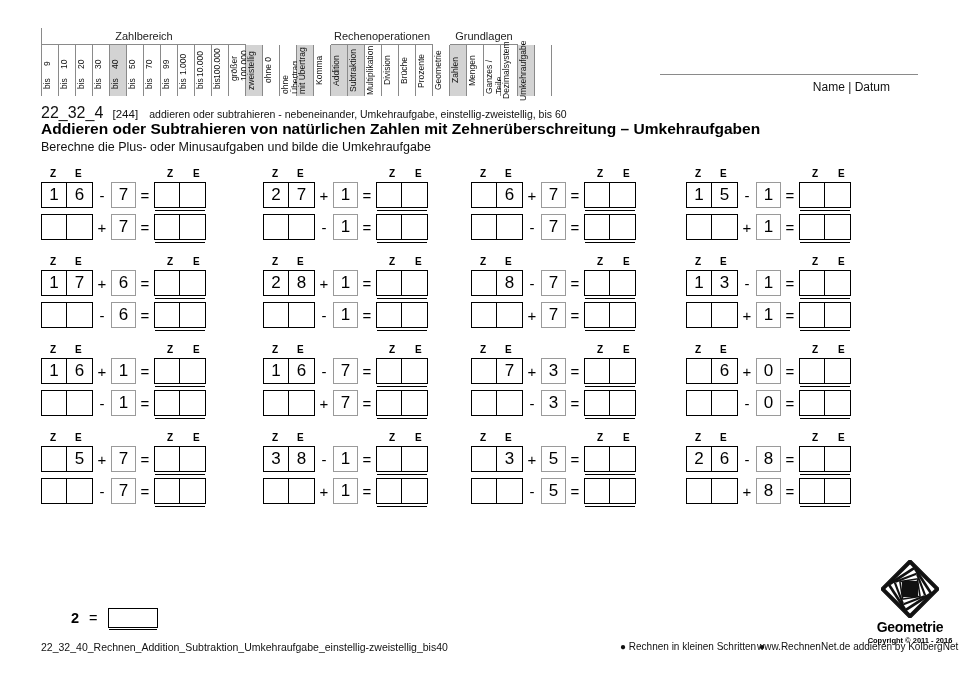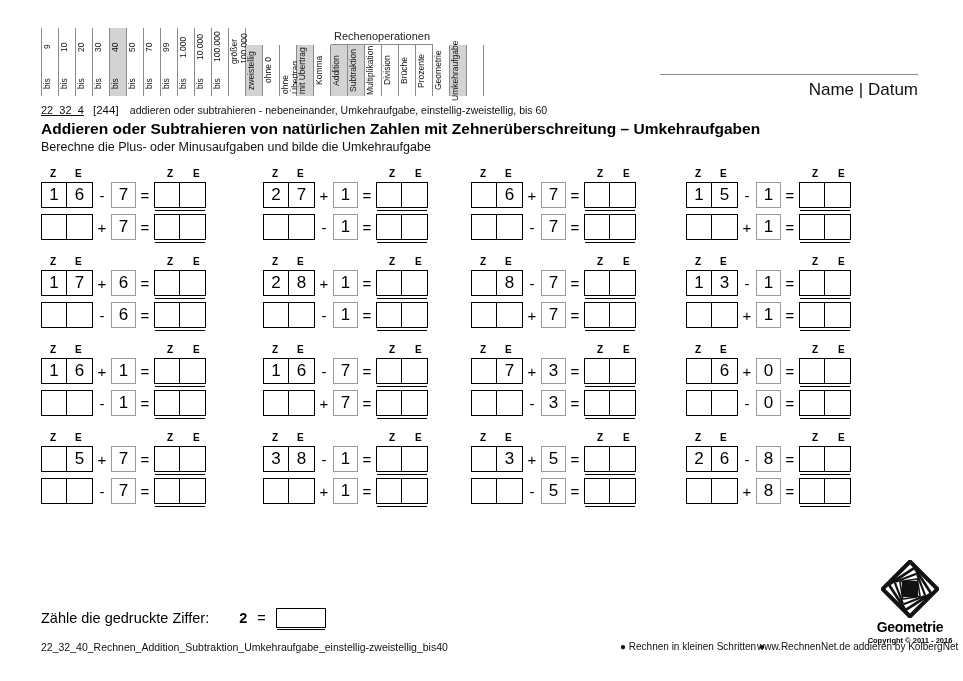--- a/index.html
+++ b/index.html
@@ -64,27 +64,27 @@
     padding-bottom:2px;
     box-sizing:border-box;
   }
 
   
   #name-line{
     position:absolute; left:660px; top:74px; width:258px;
     border-top:1px solid #8a8a8a;
   }
   #name-label{
-    position:absolute; left:660px; top:80px; width:258px;
-    text-align:right; font-size:17px; color:#111;
+    position:absolute; left:632px; top:80px; width:258px;
+    text-align:right; font-size:12px; color:#111;
   }
 
   
   #meta-line{position:absolute;left:41px;top:104px;font-size:11.5px;color:#111;}
-  #meta-line .code{font-size:11px;text-decoration:underline;}
+  #meta-line .code{font-size:16px;}
   #meta-line .num{font-size:11.5px;}
   #meta-line .desc{font-size:10.5px;}
   #main-title{position:absolute;left:41px;top:120px;font-size:15.5px;font-weight:bold;color:#000;}
   #sub-title{position:absolute;left:41px;top:140px;font-size:12.5px;color:#111;}
 
   
   #grid{position:absolute;left:41px;top:168px;width:880px;}
   .block{position:relative;height:88px;}
   .col{position:absolute;top:0;}
   .zelabels{position:relative;height:14px;}
@@ -158,20 +158,21 @@
   #logo{position:absolute;left:862px;top:560px;width:96px;text-align:center;}
   #logo-mark{width:58px;height:58px;margin:0 auto;display:block;}
   #logo-name{font-size:14px;font-weight:bold;letter-spacing:-.3px;margin-top:1px;}
   #logo-copy{font-size:7.5px;font-weight:bold;margin-top:1px;}
 </style>
 </head>
 <body>
 
 <div id="cat-table">
     <div class="cat-group">
+      <div class="cat-group-title">Zahlbereich</div>
       <div class="cat-cells">
         <div class="cat-cell">
           <span class="vnum">9</span>
           <span class="vbis">bis</span>
         </div>
         <div class="cat-cell">
           <span class="vnum">10</span>
           <span class="vbis">bis</span>
         </div>
         <div class="cat-cell">
@@ -256,20 +257,37 @@
         <div class="cat-cell">
           <span class="vfull">Prozente</span>
         </div>
       </div>
     </div>
     <div class="cat-group">
       <div class="cat-group-title blank"></div>
       <div class="cat-cells">
         <div class="cat-cell">
           <span class="vfull">Geometrie</span>
+        </div>
+      </div>
+    </div>
+    <div class="cat-group">
+      <div class="cat-group-title">Grundlagen</div>
+      <div class="cat-cells">
+        <div class="cat-cell hl">
+          <span class="vfull">Zahlen</span>
+        </div>
+        <div class="cat-cell">
+          <span class="vfull">Mengen</span>
+        </div>
+        <div class="cat-cell">
+          <span class="vfull">Ganzes / Teile</span>
+        </div>
+        <div class="cat-cell">
+          <span class="vfull">Dezimalsystem</span>
         </div>
       </div>
     </div>
     <div class="cat-group">
       <div class="cat-group-title blank"></div>
       <div class="cat-cells">
         <div class="cat-cell hl">
           <span class="vfull">Umkehraufgabe</span>
         </div>
         <div class="cat-cell">
@@ -839,21 +857,20 @@
           <div class="ansbox">
             <div class="cell"></div>
             <div class="cell"></div>
           </div>
         </div>
       </div>
     </div>
   </div>
 
 <div id="count-task">
-  <span id="count-label">Zähle die gedruckte Ziffer:</span>
   <span id="count-digit">2</span>
   <span id="count-eq">=</span>
   <span id="count-box"></span>
 </div>
 
 <div id="filename">22_32_40_Rechnen_Addition_Subtraktion_Umkehraufgabe_einstellig-zweistellig_bis40</div>
 <div id="foot-mid">● Rechnen in kleinen Schritten ●</div>
 <div id="foot-right">www.RechnenNet.de addieren by KolbergNet</div>
 
 <div id="logo">

